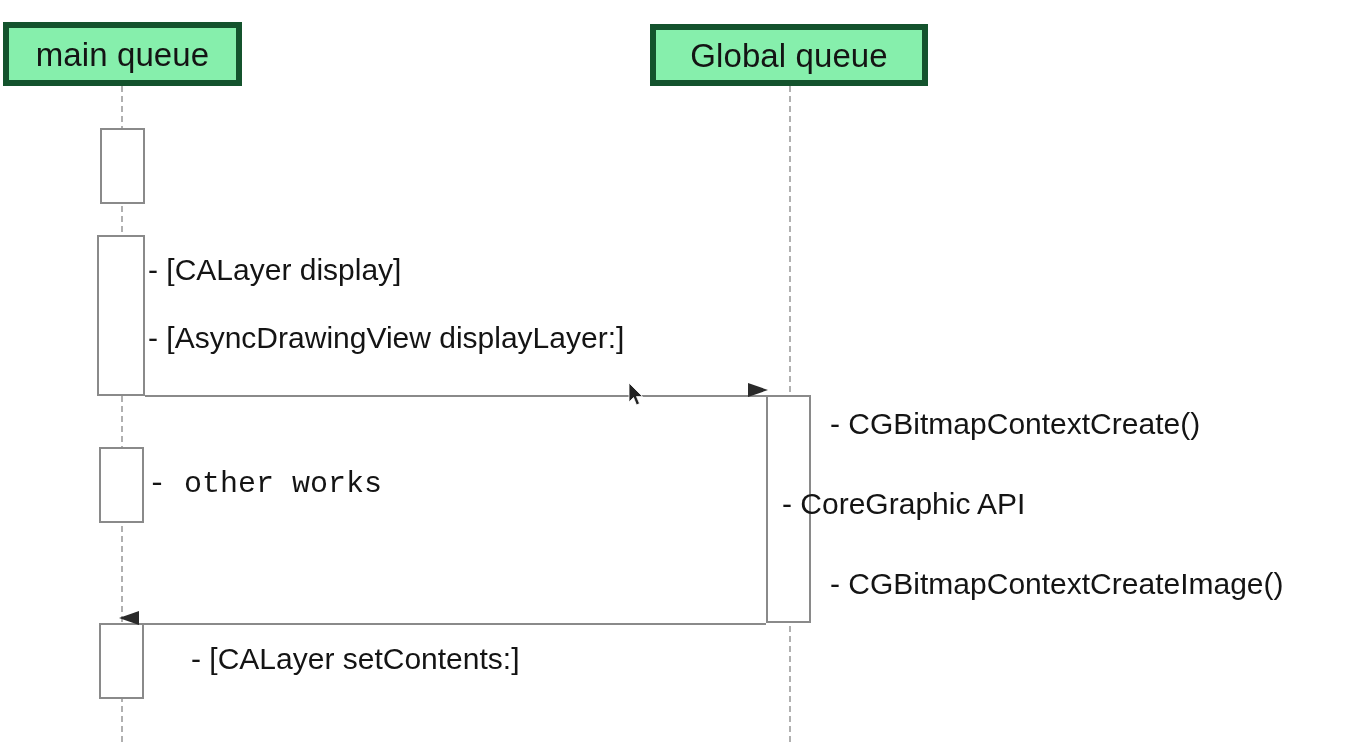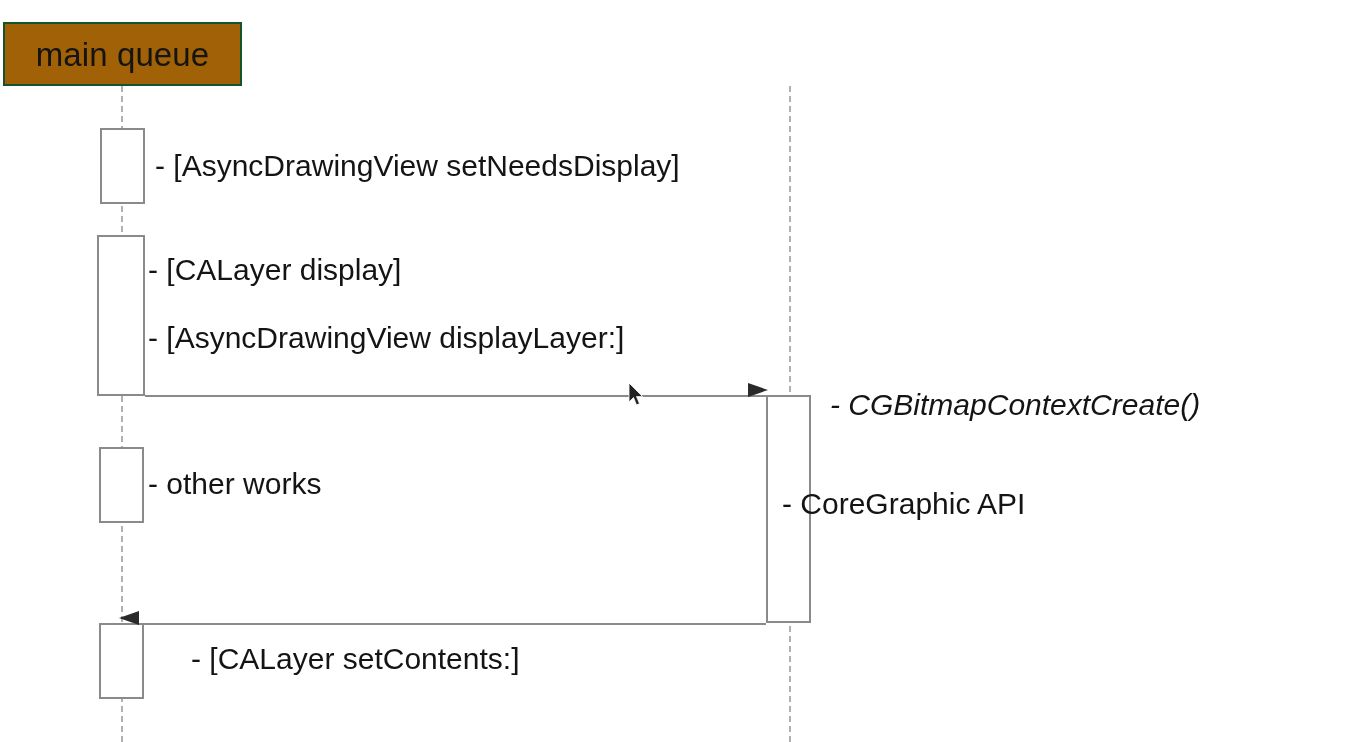--- a/index.html
+++ b/index.html
@@ -17,22 +17,22 @@
     width: 1354px;
     height: 742px;
     background: #ffffff;
     overflow: hidden;
   }
 
   
   .participant-box {
     position: absolute;
     box-sizing: border-box;
-    border: 2px solid #14532d;
-    background: #a16207;
+    border: 6px solid #14532d;
+    background: #86efac;
     display: flex;
     align-items: center;
     justify-content: center;
     color: #141414;
     white-space: nowrap;
   }
   .participant-label {
     font-size: 33px;
     line-height: 1;
     letter-spacing: 0.1px;
@@ -97,64 +97,67 @@
 </style>
 </head>
 <body>
 
 <div id="diagram-root">
 
   <div class="participant-box" id="box-main-queue" style="left: 3px; top: 22px; width: 239px; height: 64px;">
     <span class="participant-label">main queue</span>
   </div>
 
+  <div class="participant-box" id="box-global-queue" style="left: 650px; top: 24px; width: 278px; height: 62px;">
+    <span class="participant-label">Global queue</span>
+  </div>
 
   <div class="lifeline" id="lifeline-main-queue" style="left: 121px; top: 86px; height: 656px;"></div>
   <div class="lifeline" id="lifeline-global-queue" style="left: 789px; top: 86px; height: 656px;"></div>
 
   <div class="activation" id="act-main-1" style="left: 100px; top: 128px; width: 45px; height: 76px;"></div>
   <div class="activation" id="act-main-2" style="left: 97px; top: 235px; width: 48px; height: 161px;"></div>
   <div class="activation" id="act-global" style="left: 766px; top: 395px; width: 45px; height: 228px;"></div>
   <div class="activation" id="act-main-3" style="left: 99px; top: 447px; width: 45px; height: 76px;"></div>
   <div class="activation" id="act-main-4" style="left: 99px; top: 623px; width: 45px; height: 76px;"></div>
 
   <div class="message-line" id="msg-line-0" style="left: 145px; top: 395px; width: 621px;"></div>
   <div class="arrowhead right" id="msg-head-0" style="top: 383px; left: 748px;"></div>
 
   <div class="message-line" id="msg-line-1" style="left: 121px; top: 623px; width: 645px;"></div>
   <div class="arrowhead left" id="msg-head-1" style="top: 611px; left: 119px;"></div>
 
-  <div class="call-label" id="label-m0" style="left: 155px; top: 151px;">
-    <span class="dash">-</span>
-    <span>[AsyncDrawingView setNeedsDisplay]</span>
-  </div>
   <div class="call-label" id="label-m1" style="left: 148px; top: 255px;">
     <span class="dash">-</span>
     <span>[CALayer display]</span>
   </div>
   <div class="call-label" id="label-m2" style="left: 148px; top: 323px; text-align: center;">
     <span class="dash">-</span>
     <span>[AsyncDrawingView displayLayer:]</span>
   </div>
-  <div class="call-label" id="label-m3" style="left: 148px; top: 469px;">
+  <div class="call-label" id="label-m3" style="left: 148px; top: 469px; font-family: Liberation Mono, monospace;">
     <span class="dash">-</span>
     <span>other works</span>
   </div>
   <div class="call-label" id="label-m4" style="left: 148px; top: 644px; margin-left: 43px;">
     <span class="dash">-</span>
     <span>[CALayer setContents:]</span>
   </div>
 
-  <div class="call-label" id="label-g0" style="left: 830px; top: 390px; font-style: italic;">
+  <div class="call-label" id="label-g0" style="left: 830px; top: 409px;">
     <span class="dash">-</span>
     <span>CGBitmapContextCreate()</span>
   </div>
   <div class="call-label" id="label-g1" style="left: 782px; top: 489px;">
     <span class="dash">-</span>
     <span>CoreGraphic API</span>
+  </div>
+  <div class="call-label" id="label-g2" style="left: 830px; top: 569px;">
+    <span class="dash">-</span>
+    <span>CGBitmapContextCreateImage()</span>
   </div>
 
   <div class="cursor" id="mouse-cursor" style="left: 628px; top: 382px;">
     <svg viewBox="0 0 18 26" width="18" height="26" xmlns="http://www.w3.org/2000/svg">
       <path d="M1 1 L1 20 L5.5 15.5 L8.5 23 L11.5 21.5 L8.5 14.5 L14.5 14.5 Z" fill="#222222" stroke="#ffffff" stroke-width="0.8"></path>
     </svg>
   </div>
 
 </div>
 

